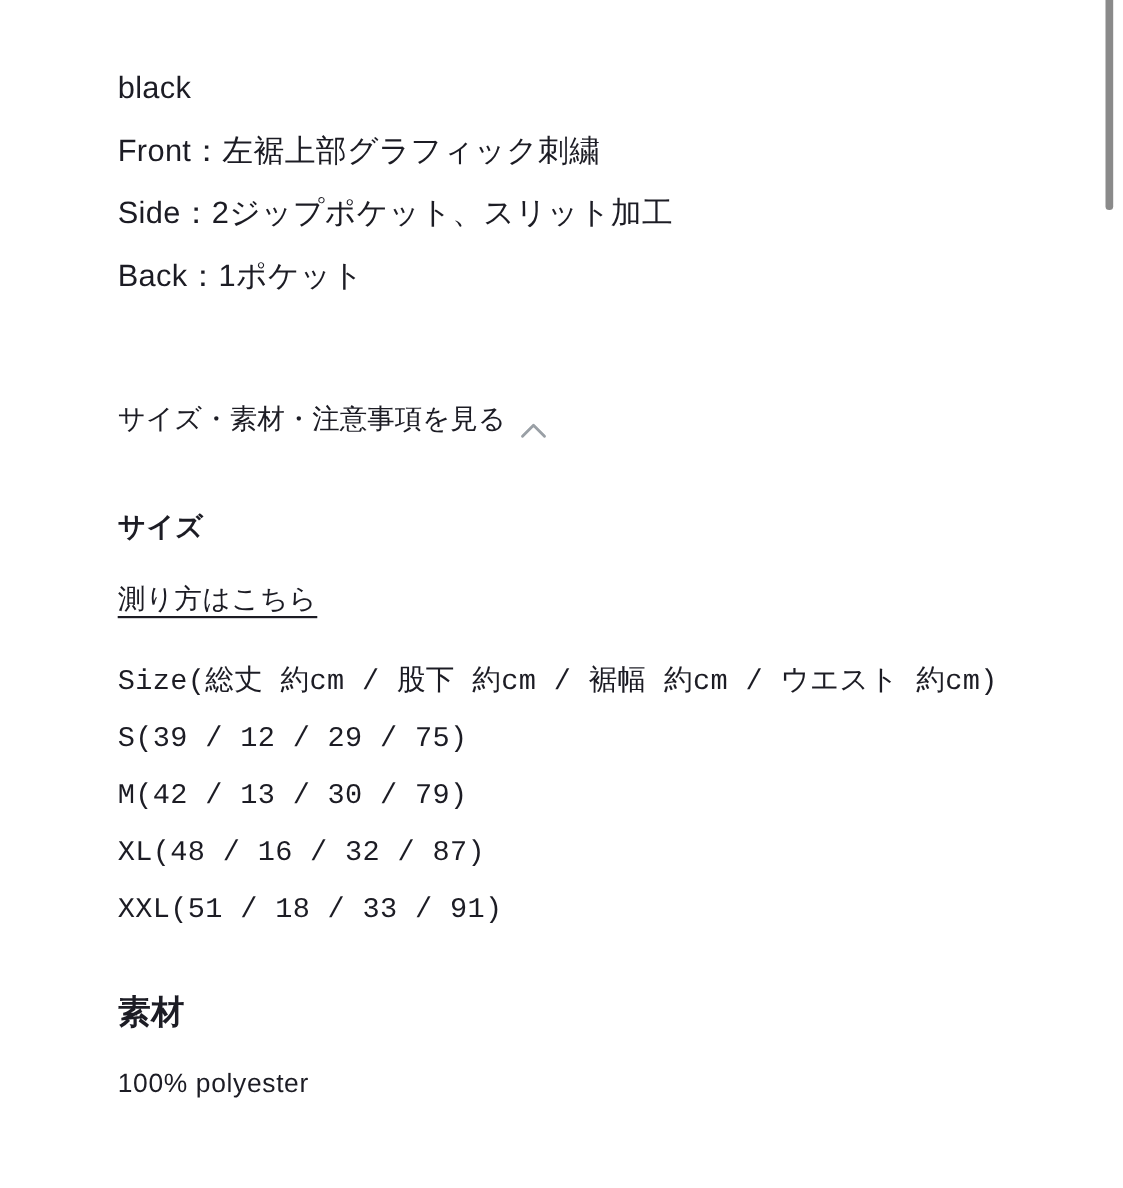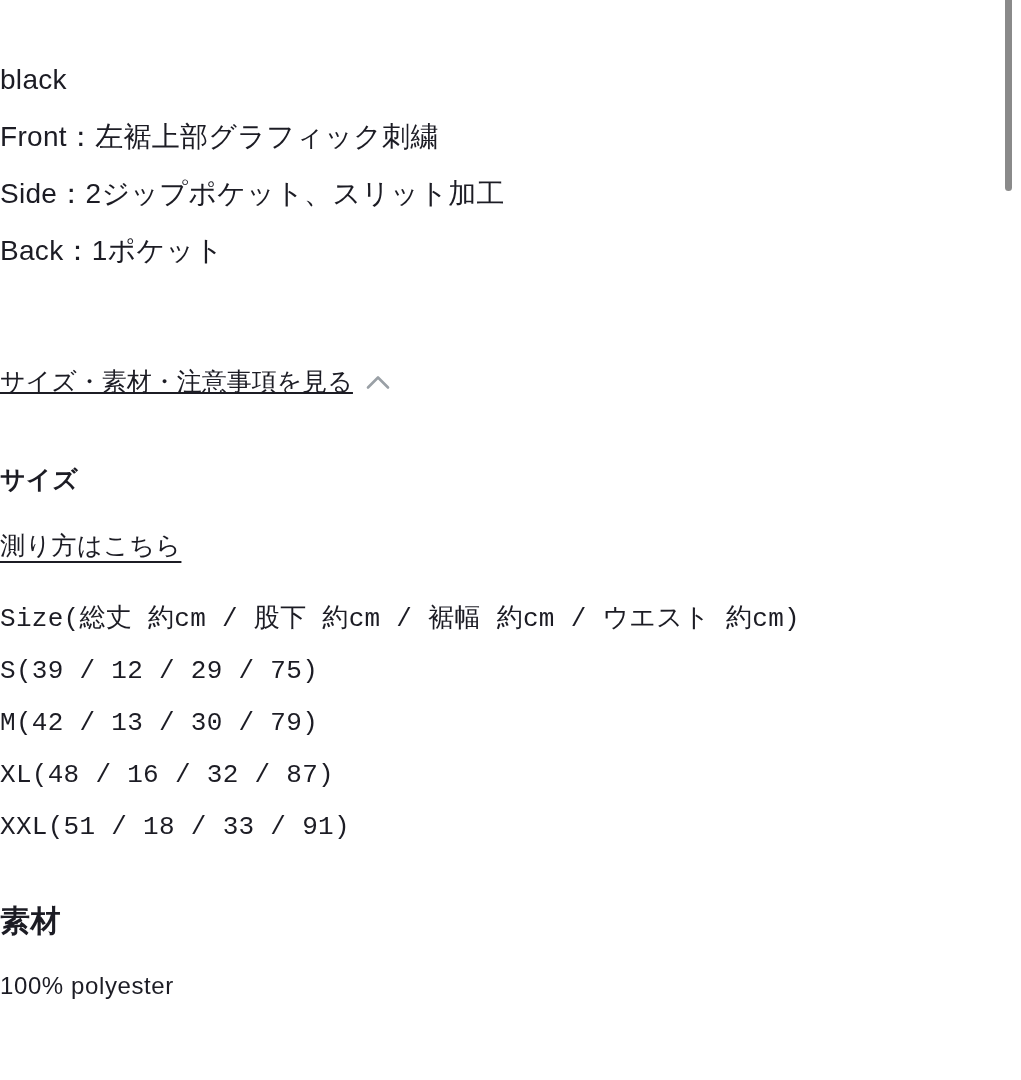--- a/index.html
+++ b/index.html
@@ -9,39 +9,39 @@
   body {
     width: 1021px;
     height: 1080px;
     background: #ffffff;
     font-family: "Liberation Sans", "DejaVu Sans", sans-serif;
     color: #1c1c24;
     overflow: hidden;
     position: relative;
   }
   .content {
+    padding-left: 107px;
     padding-top: 51px;
     padding-right: 40px;
   }
   .desc-line {
     font-size: 28px;
     line-height: 57px;
     letter-spacing: 0.3px;
     white-space: nowrap;
   }
   .accordion-toggle {
     margin-top: 84px;
     display: flex;
-    align-items: center;
+    align-items: flex-end;
     gap: 13px;
     font-size: 25px;
     line-height: 36px;
     width: max-content;
     cursor: pointer;
-    text-decoration: underline;
   }
   .chevron {
     display: inline-flex;
     align-items: center;
     margin-top: 2px;
   }
   .size-header-row {
     margin-top: 62px;
     display: flex;
     align-items: baseline;

